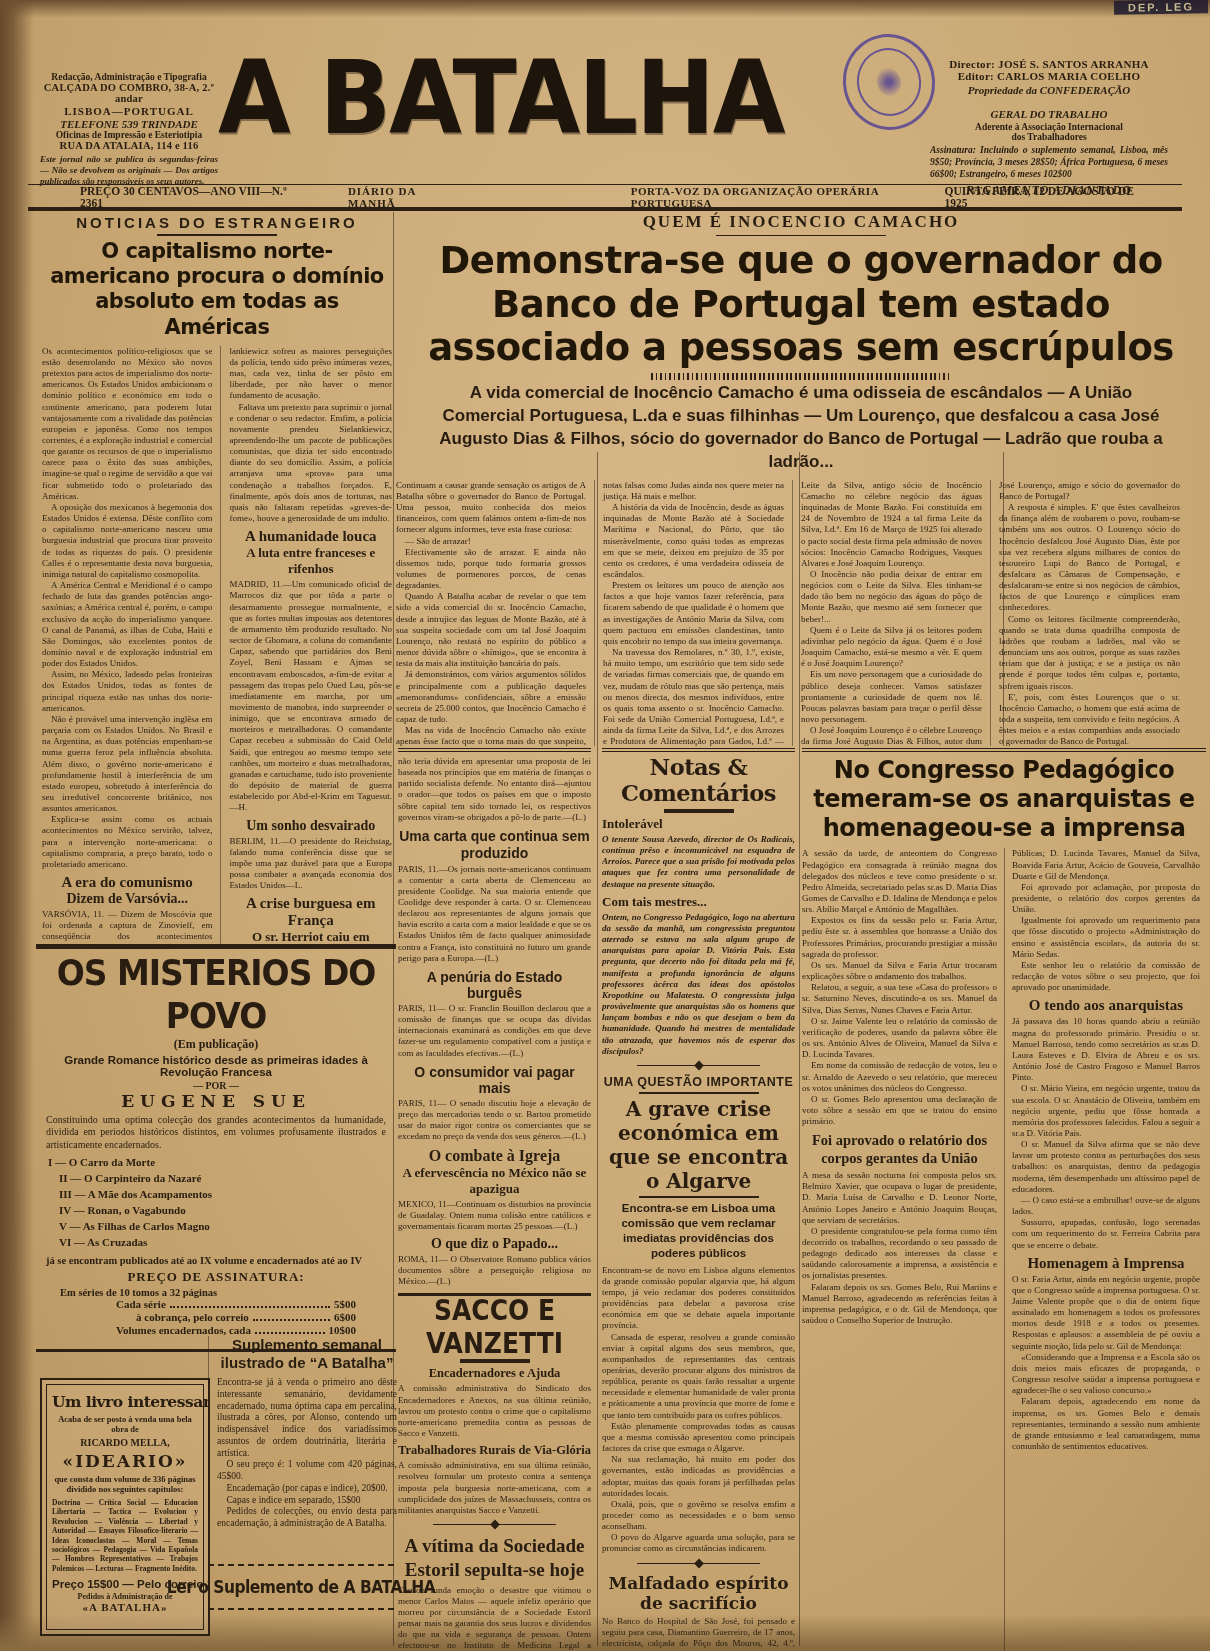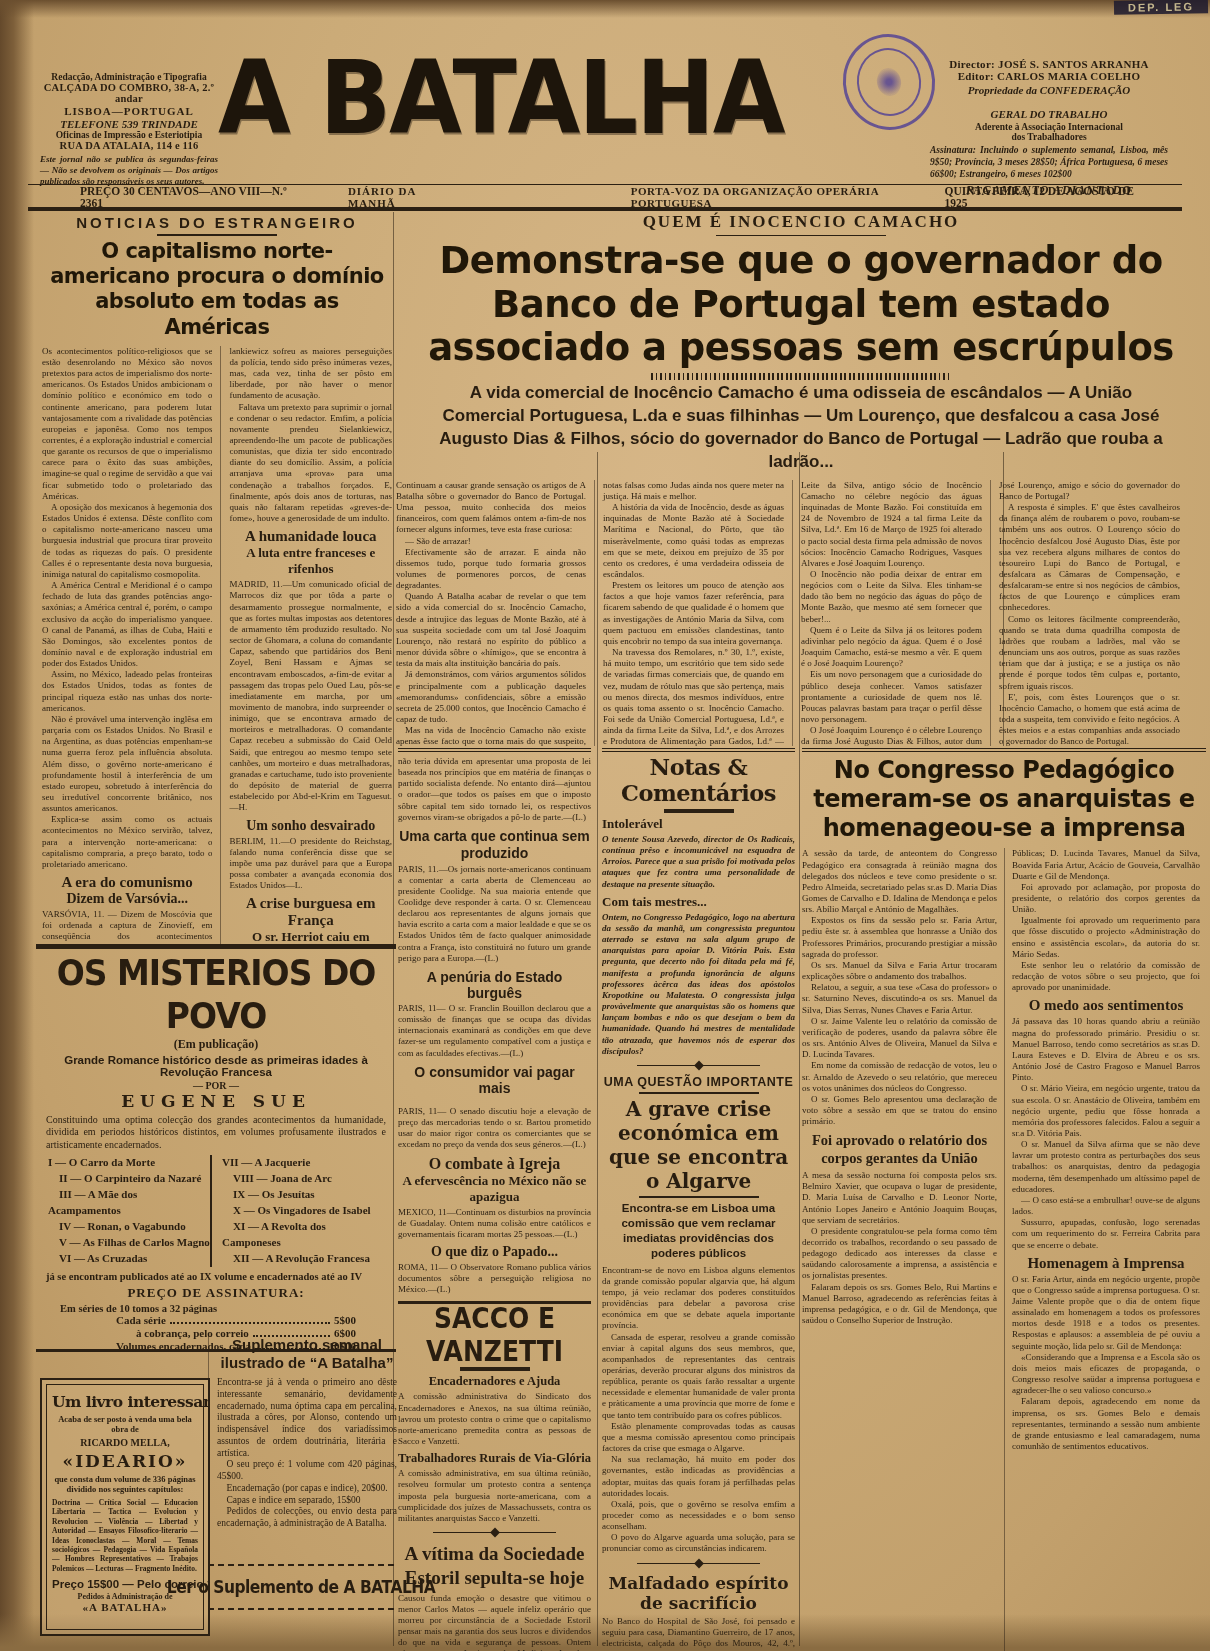--- a/index.html
+++ b/index.html
@@ -224,21 +224,21 @@
     </div>
   </div>
 
   <div id="sec-colA">
     <div class="jtext">não teria dúvida em apresentar uma proposta de lei baseada nos princípios que em matéria de finanças o partido socialista defende. No entanto dirá—ajuntou o orador—que todos os países em que o imposto sôbre capital tem sido tornado lei, os respectivos governos viram-se obrigados a pô-lo de parte.—(L.)</div>
     <div class="sub-sans" style="font-size:14px;line-height:1.2;margin-top:5px;">Uma carta que continua sem produzido</div>
     <div class="jtext" style="margin-top:2px;">PARIS, 11.—Os jornais norte-americanos continuam a comentar a carta aberta de Clemenceau ao presidente Coolidge. Na sua maioria entende que Coolidge deve responder à carta. O sr. Clemenceau declarou aos representantes de alguns jornais que havia escrito a carta com a maior lealdade e que se os Estados Unidos têm de facto qualquer animosidade contra a França, isto constituirá no futuro um grande perigo para a Europa.—(L.)</div>
     <div class="sub-sans" style="font-size:14px;margin-top:5px;">A penúria do Estado burguês</div>
     <div class="jtext" style="margin-top:2px;">PARIS, 11— O sr. Franclin Bouillon declarou que a comissão de finanças que se ocupa das dívidas internacionais examinará as condições em que deve fazer-se um regulamento compatível com a justiça e com as faculdades efectivas.—(L.)</div>
     <div class="sub-sans" style="font-size:14px;margin-top:5px;">O consumidor vai pagar mais</div>
-    <div class="jtext" style="margin-top:10px;">PARIS, 11— O senado discutiu hoje a elevação de preço das mercadorias tendo o sr. Bartou prometido usar do maior rigor contra os comerciantes que se excedam no preço da venda dos seus géneros.—(L.)</div>
+    <div class="jtext" style="margin-top:2px;">PARIS, 11— O senado discutiu hoje a elevação de preço das mercadorias tendo o sr. Bartou prometido usar do maior rigor contra os comerciantes que se excedam no preço da venda dos seus géneros.—(L.)</div>
     <div class="sub-serif" style="font-size:16px;margin-top:5px;">O combate à Igreja</div>
     <div class="sub-serif" style="font-size:13px;line-height:1.2;">A efervescência no México não se apazigua</div>
     <div class="jtext" style="margin-top:2px;">MEXICO, 11—Continuam os disturbios na província de Guadalay. Ontem numa colisão entre católicos e governamentais ficaram mortas 25 pessoas.—(L.)</div>
     <div class="sub-serif" style="font-size:14px;margin-top:4px;">O que diz o Papado...</div>
     <div class="jtext" style="margin-top:2px;">ROMA, 11— O Observatore Romano publica vários documentos sôbre a perseguição religiosa no México.—(L.)</div>
     <div class="sacco">
       <div class="t">SACCO E VANZETTI</div>
       <div class="shortrule thick"></div>
     </div>
     <div class="sub-serif" style="font-size:12.5px;margin-top:3px;">Encadernadores e Ajuda</div>
@@ -289,21 +289,21 @@
         <div class="sub-serif" style="font-size:14.5px;line-height:1.2;margin-top:5px;">Foi aprovado o relatório dos corpos gerantes da União</div>
         <div class="jtext" style="margin-top:3px;">A mesa da sessão nocturna foi composta pelos srs. Belmiro Xavier, que ocupava o lugar de presidente, D. Maria Luísa de Carvalho e D. Leonor Norte, António Lopes Janeiro e António Joaquim Bouças, que serviam de secretários.
  O presidente congratulou-se pela forma como têm decorrido os trabalhos, recordando o seu passado de pedagogo dedicado aos interesses da classe e saüdando calorosamente a imprensa, a assistência e os jornalistas presentes.
  Falaram depois os srs. Gomes Belo, Rui Martins e Manuel Barroso, agradecendo as referências feitas à imprensa pedagógica, e o dr. Gil de Mendonça, que saüdou o Conselho Superior de Instrução.</div>
       </div>
       <div class="gcol">
         <div class="jtext">Públicas; D. Lucinda Tavares, Manuel da Silva, Boavida Faria Artur, Acácio de Gouveia, Carvalhão Duarte e Gil de Mendonça.
  Foi aprovado por aclamação, por proposta do presidente, o relatório dos corpos gerentes da União.
  Igualmente foi aprovado um requerimento para que fôsse discutido o projecto «Administração do ensino e assistência escolar», da autoria do sr. Mário Sedas.
  Este senhor leu o relatório da comissão de redacção de votos sôbre o seu projecto, que foi aprovado por unanimidade.</div>
-        <div class="sub-serif" style="font-size:15px;margin-top:4px;">O medo aos sentimentos</div>
+        <div class="sub-serif" style="font-size:15px;margin-top:4px;">O tendo aos anarquistas</div>
         <div class="jtext" style="margin-top:2px;">Já passava das 10 horas quando abriu a reünião magna do professorado primário. Presidiu o sr. Manuel Barroso, tendo como secretários as sr.as D. Laura Esteves e D. Elvira de Abreu e os srs. António José de Castro Fragoso e Manuel Barros Pinto.
  O sr. Mário Vieira, em negócio urgente, tratou da sua escola. O sr. Anastácio de Oliveira, também em negócio urgente, pediu que fôsse honrada a memória dos professores falecidos. Falou a seguir a sr.a D. Vitória Pais.
  O sr. Manuel da Silva afirma que se não deve lavrar um protesto contra as perturbações dos seus trabalhos: os anarquistas, dentro da pedagogia moderna, têm desempenhado um altíssimo papel de educadores.
  — O caso está-se a embrulhar! ouve-se de alguns lados.
  Sussurro, apupadas, confusão, logo serenadas com um requerimento do sr. Ferreira Cabrita para que se encerre o debate.</div>
         <div class="sub-serif" style="font-size:15px;margin-top:4px;">Homenagem à Imprensa</div>
         <div class="jtext" style="margin-top:2px;">O sr. Faria Artur, ainda em negócio urgente, propõe que o Congresso saúde a imprensa portuguesa. O sr. Jaime Valente propõe que o dia de ontem fique assinalado em homenagem a todos os professores mortos desde 1918 e a todos os presentes. Respostas e aplausos: a assembleia de pé ouviu a seguinte moção, lida pelo sr. Gil de Mendonça:
  «Considerando que a Imprensa e a Escola são os dois meios mais eficazes de propaganda, o Congresso resolve saüdar a imprensa portuguesa e agradecer-lhe o seu valioso concurso.»
  Falaram depois, agradecendo em nome da imprensa, os srs. Gomes Belo e demais representantes, terminando a sessão num ambiente de grande entusiasmo e leal camaradagem, numa comunhão de sentimentos educativos.</div>
       </div>
@@ -317,26 +317,20 @@
     <div style="font-size:10px;font-weight:bold;margin-top:2px;">— POR —</div>
     <div style="font-family:'DejaVu Serif',serif;font-size:17px;font-weight:bold;letter-spacing:6px;">EUGENE SUE</div>
     <div class="jtext" style="font-size:10px;text-align:justify;margin:3px 6px 0;">Constituindo uma optima colecção dos grandes acontecimentos da humanidade, dividida em periodos históricos distintos, em volumes profusamente ilustrados e artisticamente encadernados.</div>
     <div class="vols">
       <div class="vcol">I — O Carro da Morte
  II — O Carpinteiro da Nazaré
  III — A Mãe dos Acampamentos
  IV — Ronan, o Vagabundo
  V — As Filhas de Carlos Magno
  VI — As Cruzadas</div>
-      <div class="vcol">VII — A Jacquerie
- VIII — Joana de Arc
- IX — Os Jesuítas
- X — Os Vingadores de Isabel
- XI — A Revolta dos Camponeses
- XII — A Revolução Francesa</div>
     </div>
     <div style="font-size:10.5px;font-weight:bold;text-align:left;margin:0 6px;">já se encontram publicados até ao IX volume e encadernados até ao IV</div>
     <div style="font-size:13px;font-weight:bold;letter-spacing:1px;margin-top:3px;">PREÇO DE ASSINATURA:</div>
     <div style="font-size:10.5px;font-weight:bold;text-align:left;margin:2px 20px 0;">Em séries de 10 tomos a 32 páginas</div>
     <div class="price-row">
       <span class="lbl" style="margin-left:40px">Cada série</span>
       <span class="dots"></span>
       <span class="val">5$00</span>
     </div>
     <div class="price-row">

